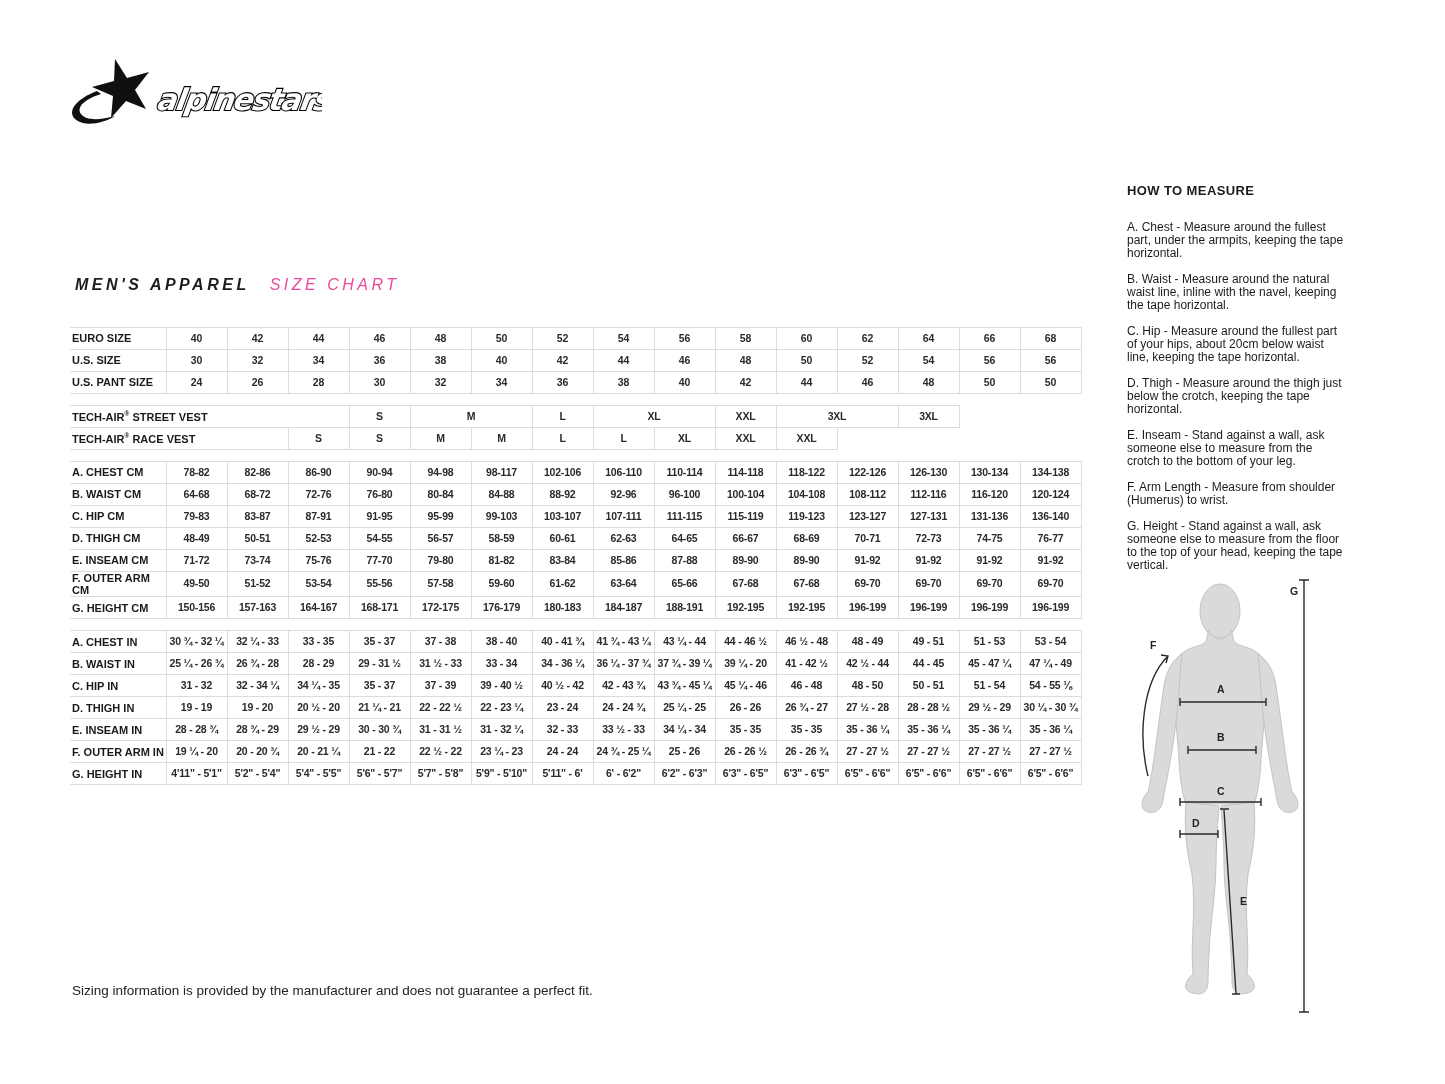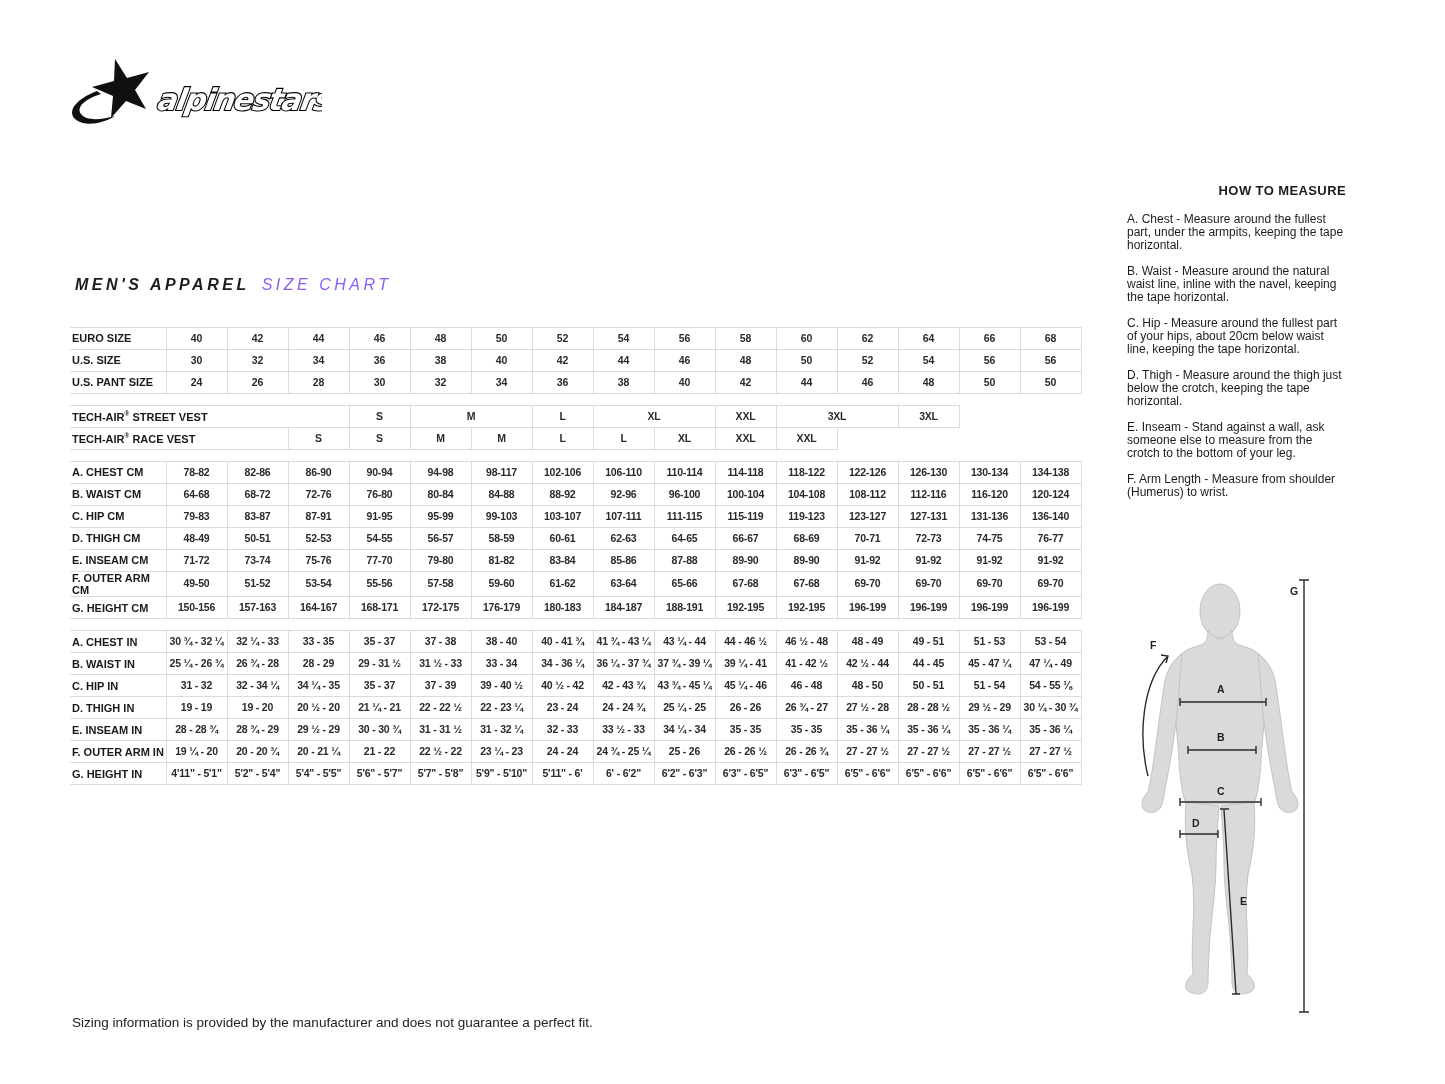--- a/index.html
+++ b/index.html
@@ -6,43 +6,43 @@
   body{
     width:1445px;height:1084px;position:relative;overflow:hidden;
     background:#ffffff;color:#1d1d1b;
     font-family:"Liberation Sans",sans-serif;
   }
   
   .logo{position:absolute;left:66px;top:56px;}
   
   .page-title{position:absolute;left:75px;top:276px;font-size:16px;font-style:italic;white-space:nowrap;}
   .pt-main{font-weight:bold;letter-spacing:3.5px;text-align:right;}
-  .pt-sub{font-weight:normal;letter-spacing:3.5px;margin-left:12px;color:#8b5cf6;}
+  .pt-sub{font-weight:normal;letter-spacing:3.5px;margin-left:20px;color:#ec4899;}
   
   .size-table{position:absolute;left:70px;top:327px;border-collapse:collapse;table-layout:fixed;}
   .size-table td{
     border:1px solid #dcdcdc;height:21px;padding:0 1px;
     font-size:10.5px;font-weight:bold;text-align:center;vertical-align:middle;
     letter-spacing:-0.2px;line-height:1.1;color:#2a2a2a;
   }
   .size-table td.lbl{
     text-align:left;padding-left:2px;font-size:11px;color:#1a1a1a;border-left:none;letter-spacing:0;
   }
   .size-table td.lbl sup{font-size:6.5px;vertical-align:5px;}
   .size-table td.blank{border:none;}
   .size-table tr.gap td{border:none;height:11px;}
   
   .measure{position:absolute;left:1127px;top:184px;width:219px;font-size:12px;line-height:13px;color:#1c1c1c;}
-  .measure h3{margin:0 0 16px 0;font-size:13px;font-weight:bold;letter-spacing:0.4px;text-align:right;}
+  .measure h3{margin:0 0 24px 0;font-size:13px;font-weight:bold;letter-spacing:0.4px;}
   .measure p{margin:0 0 13px 0;}
   
   .figure{position:absolute;left:1128px;top:566px;}
   .figure text{font-family:"Liberation Sans",sans-serif;font-size:10.5px;font-weight:bold;fill:#222;}
   
-  .disclaimer{position:absolute;left:72px;top:982px;font-size:13.5px;line-height:17.5px;color:#222;margin-top:32px;}
+  .disclaimer{position:absolute;left:72px;top:982px;font-size:13.5px;line-height:17.5px;color:#222;}
 </style>
 </head>
 <body>
 
 <div class="logo">
   <svg width="256" height="80" viewBox="0 0 256 80">
     <g fill="#101010">
       <path d="M49,3 L61,22 L83,16 L69,34 L80,53 L60,45 L45,62 L47,40 L26,31 L48,25 Z"></path>
       <path d="M31,35 C10,43 1,55 9,63 C17,71 37,68 49,60 C35,64 20,65 15,58 C10,51 19,43 35,38 Z"></path>
     </g>
@@ -311,21 +311,21 @@
         <td class="lbl" colspan="1">B. WAIST IN</td>
         <td class="val" colspan="1">25 ¼ - 26 ¾</td>
         <td class="val" colspan="1">26 ¾ - 28</td>
         <td class="val" colspan="1">28 - 29</td>
         <td class="val" colspan="1">29 - 31 ½</td>
         <td class="val" colspan="1">31 ½ - 33</td>
         <td class="val" colspan="1">33 - 34</td>
         <td class="val" colspan="1">34 - 36 ¼</td>
         <td class="val" colspan="1">36 ¼ - 37 ¾</td>
         <td class="val" colspan="1">37 ¾ - 39 ¼</td>
-        <td class="val" colspan="1">39 ¼ - 41</td>
+        <td class="val" colspan="1">39 ¼ - 20</td>
         <td class="val" colspan="1">41 - 42 ½</td>
         <td class="val" colspan="1">42 ½ - 44</td>
         <td class="val" colspan="1">44 - 45</td>
         <td class="val" colspan="1">45 - 47 ¼</td>
         <td class="val" colspan="1">47 ¼ - 49</td>
       </tr>
       <tr>
         <td class="lbl" colspan="1">C. HIP IN</td>
         <td class="val" colspan="1">31 - 32</td>
         <td class="val" colspan="1">32 - 34 ¼</td>
@@ -420,20 +420,21 @@
 
 <div class="measure">
   <h3>HOW TO MEASURE</h3>
   <div>
       <p>A. Chest - Measure around the fullest part, under the armpits, keeping the tape horizontal.</p>
       <p>B. Waist - Measure around the natural waist line, inline with the navel, keeping the tape horizontal.</p>
       <p>C. Hip - Measure around the fullest part of your hips, about 20cm below waist line, keeping the tape horizontal.</p>
       <p>D. Thigh - Measure around the thigh just below the crotch, keeping the tape horizontal.</p>
       <p>E. Inseam - Stand against a wall, ask someone else to measure from the crotch to the bottom of your leg.</p>
       <p>F. Arm Length - Measure from shoulder (Humerus) to wrist.</p>
+      <p>G. Height - Stand against a wall, ask someone else to measure from the floor to the top of your head, keeping the tape vertical.</p>
     </div>
 </div>
 
 <div class="figure">
   <svg width="202" height="470" viewBox="0 0 202 470">
     <g fill="#dadada" stroke="#c3c3c3" stroke-width="1">
       <ellipse cx="92" cy="45" rx="20" ry="27"></ellipse>
       <path d="M80,64 C80,73 78,78 70,80 C58,83 50,88 47,98 C44,110 44,124 46,140 C48,158 50,176 51,194 C52,212 54,228 58,238 L126,238 C130,228 132,212 133,194 C134,176 136,158 138,140 C140,124 140,110 137,98 C134,88 126,83 114,80 C106,78 104,73 104,64 C100,70 96,73 92,73 C88,73 84,70 80,64 Z"></path>
       <path d="M54,88 C44,94 38,106 36,120 C33,140 30,164 26,192 C24,206 22,218 20,226 C12,234 12,244 20,246 C28,248 34,243 35,234 C38,218 42,198 45,178 C48,158 50,140 51,124 C52,110 53,98 54,88 Z"></path>
       <path d="M130,88 C140,94 146,106 148,120 C151,140 154,164 158,192 C160,206 162,218 164,226 C172,234 172,244 164,246 C156,248 150,243 149,234 C146,218 142,198 139,178 C136,158 134,140 133,124 C132,110 131,98 130,88 Z"></path>

